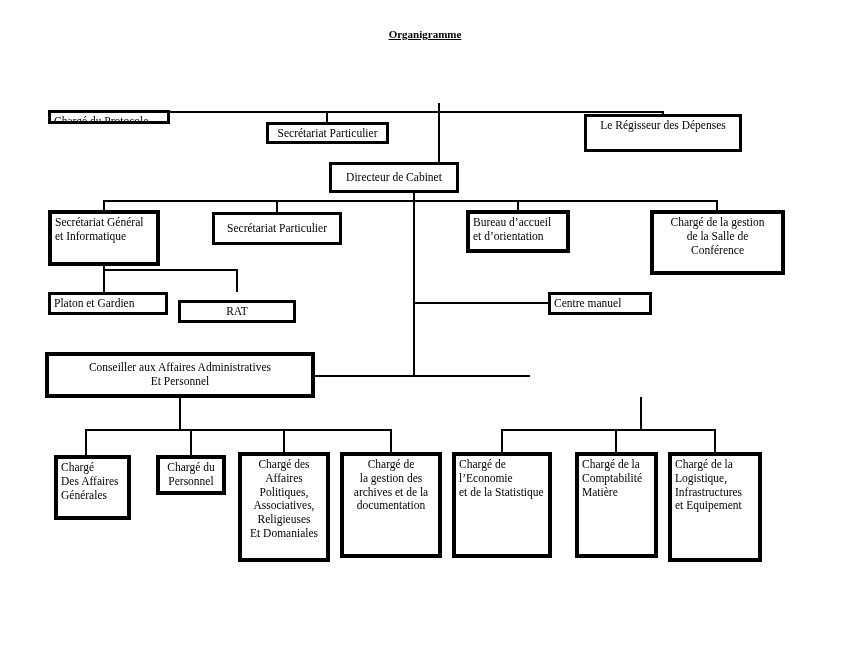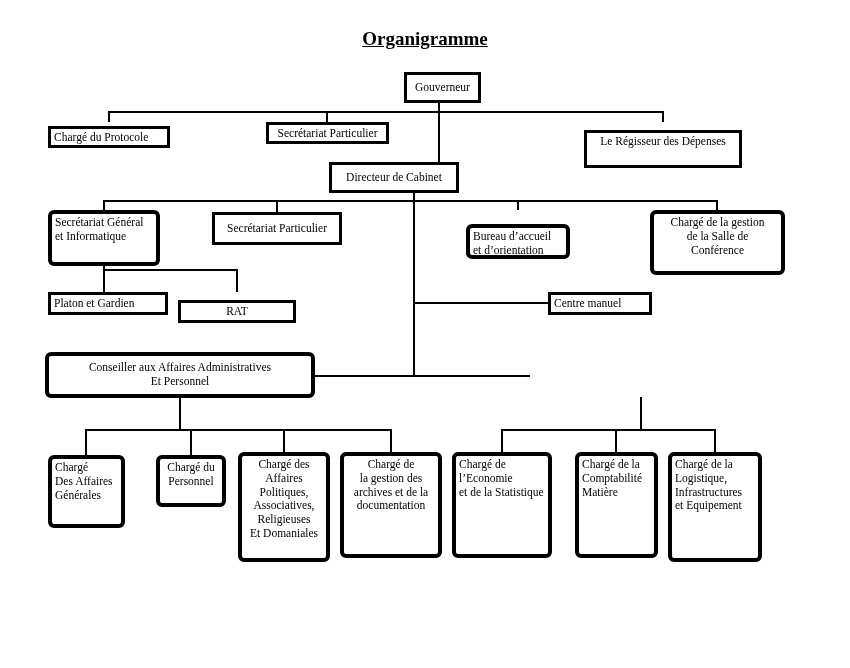--- a/index.html
+++ b/index.html
@@ -6,36 +6,36 @@
   #canvas {
     position:relative;
     width:850px; height:668px;
     background:#ffffff;
     font-family:"Liberation Serif", "DejaVu Serif", serif;
     color:#000;
     overflow:hidden;
   }
   #chart-title {
     position:absolute; left:0; top:28px; width:850px;
-    text-align:center; font-size:19px; font-weight:bold;
+    text-align:center; font-size:11px; font-weight:bold;
     text-decoration:underline;
   }
   .box {
     position:absolute;
     border:3px solid #000;
     background:#fff;
     box-sizing:border-box;
     font-size:11.5px;
     line-height:1.2;
     padding:2px 3px;
     white-space:pre-line;
     text-align:center;
     overflow:hidden;
   }
-  .box.thick { border-width:4px;border-radius:6px; }
+  .box.thick { border-width:4px; }
   .box.left  { text-align:left; }
   .box.vcenter {
     display:flex; align-items:center; justify-content:center;
   }
   .hline, .vline { position:absolute; background:#000; }
   .hline { height:2px; }
   .vline { width:2px; }
 </style>
 </head>
 <body>
@@ -71,57 +71,56 @@
   <div class="vline" style="left:190px;top:429px;height:26px"></div>
   <div class="vline" style="left:283px;top:429px;height:23px"></div>
   <div class="vline" style="left:390px;top:429px;height:23px"></div>
 
   <div class="vline" style="left:640px;top:397px;height:34px"></div>
   <div class="hline" style="left:501px;top:429px;width:215px"></div>
   <div class="vline" style="left:501px;top:429px;height:23px"></div>
   <div class="vline" style="left:615px;top:429px;height:23px"></div>
   <div class="vline" style="left:714px;top:429px;height:23px"></div>
 
-  <div class="box vcenter" style="left:404px;top:72px;width:77px;height:31px">Gouverneur</div>
 
-  <div class="box left" style="left:48px;top:126px;width:122px;height:22px">Chargé du Protocole</div>
+  <div class="box left" style="left:48px;top:110px;width:122px;height:14px">Chargé du Protocole</div>
 
   <div class="box" style="left:266px;top:122px;width:123px;height:22px">Secrétariat Particulier</div>
 
-  <div class="box" style="left:584px;top:130px;width:158px;height:38px">Le Régisseur des Dépenses</div>
+  <div class="box" style="left:584px;top:114px;width:158px;height:38px">Le Régisseur des Dépenses</div>
 
   <div class="box vcenter" style="left:329px;top:162px;width:130px;height:31px">Directeur de Cabinet</div>
 
   <div class="box left thick" style="left:48px;top:210px;width:112px;height:56px">Secrétariat Général
 et Informatique</div>
 
   <div class="box vcenter" style="left:212px;top:212px;width:130px;height:33px">Secrétariat Particulier</div>
 
-  <div class="box left thick" style="left:466px;top:224px;width:104px;height:35px">Bureau d’accueil
+  <div class="box left thick" style="left:466px;top:210px;width:104px;height:43px">Bureau d’accueil
 et d’orientation</div>
 
   <div class="box thick" style="left:650px;top:210px;width:135px;height:65px">Chargé de la gestion
 de la Salle de
 Conférence</div>
 
   <div class="box left" style="left:48px;top:292px;width:120px;height:23px">Platon et Gardien</div>
 
   <div class="box" style="left:178px;top:300px;width:118px;height:23px">RAT</div>
 
   <div class="box left" style="left:548px;top:292px;width:104px;height:23px">Centre manuel</div>
 
   <div class="box thick vcenter" style="left:45px;top:352px;width:270px;height:46px">Conseiller aux Affaires Administratives
 Et Personnel</div>
 
 
-  <div class="box left thick" style="left:48px;top:455px;width:77px;height:73px">Chargé
+  <div class="box left thick" style="left:54px;top:455px;width:77px;height:65px">Chargé
 Des Affaires
 Générales</div>
 
-  <div class="box thick" style="left:156px;top:455px;width:70px;height:52px">Chargé du
+  <div class="box thick" style="left:156px;top:455px;width:70px;height:40px">Chargé du
 Personnel</div>
 
   <div class="box thick" style="left:238px;top:452px;width:92px;height:110px">Chargé des
 Affaires
 Politiques,
 Associatives,
 Religieuses
 Et Domaniales</div>
 
   <div class="box thick" style="left:340px;top:452px;width:102px;height:106px">Chargé de

